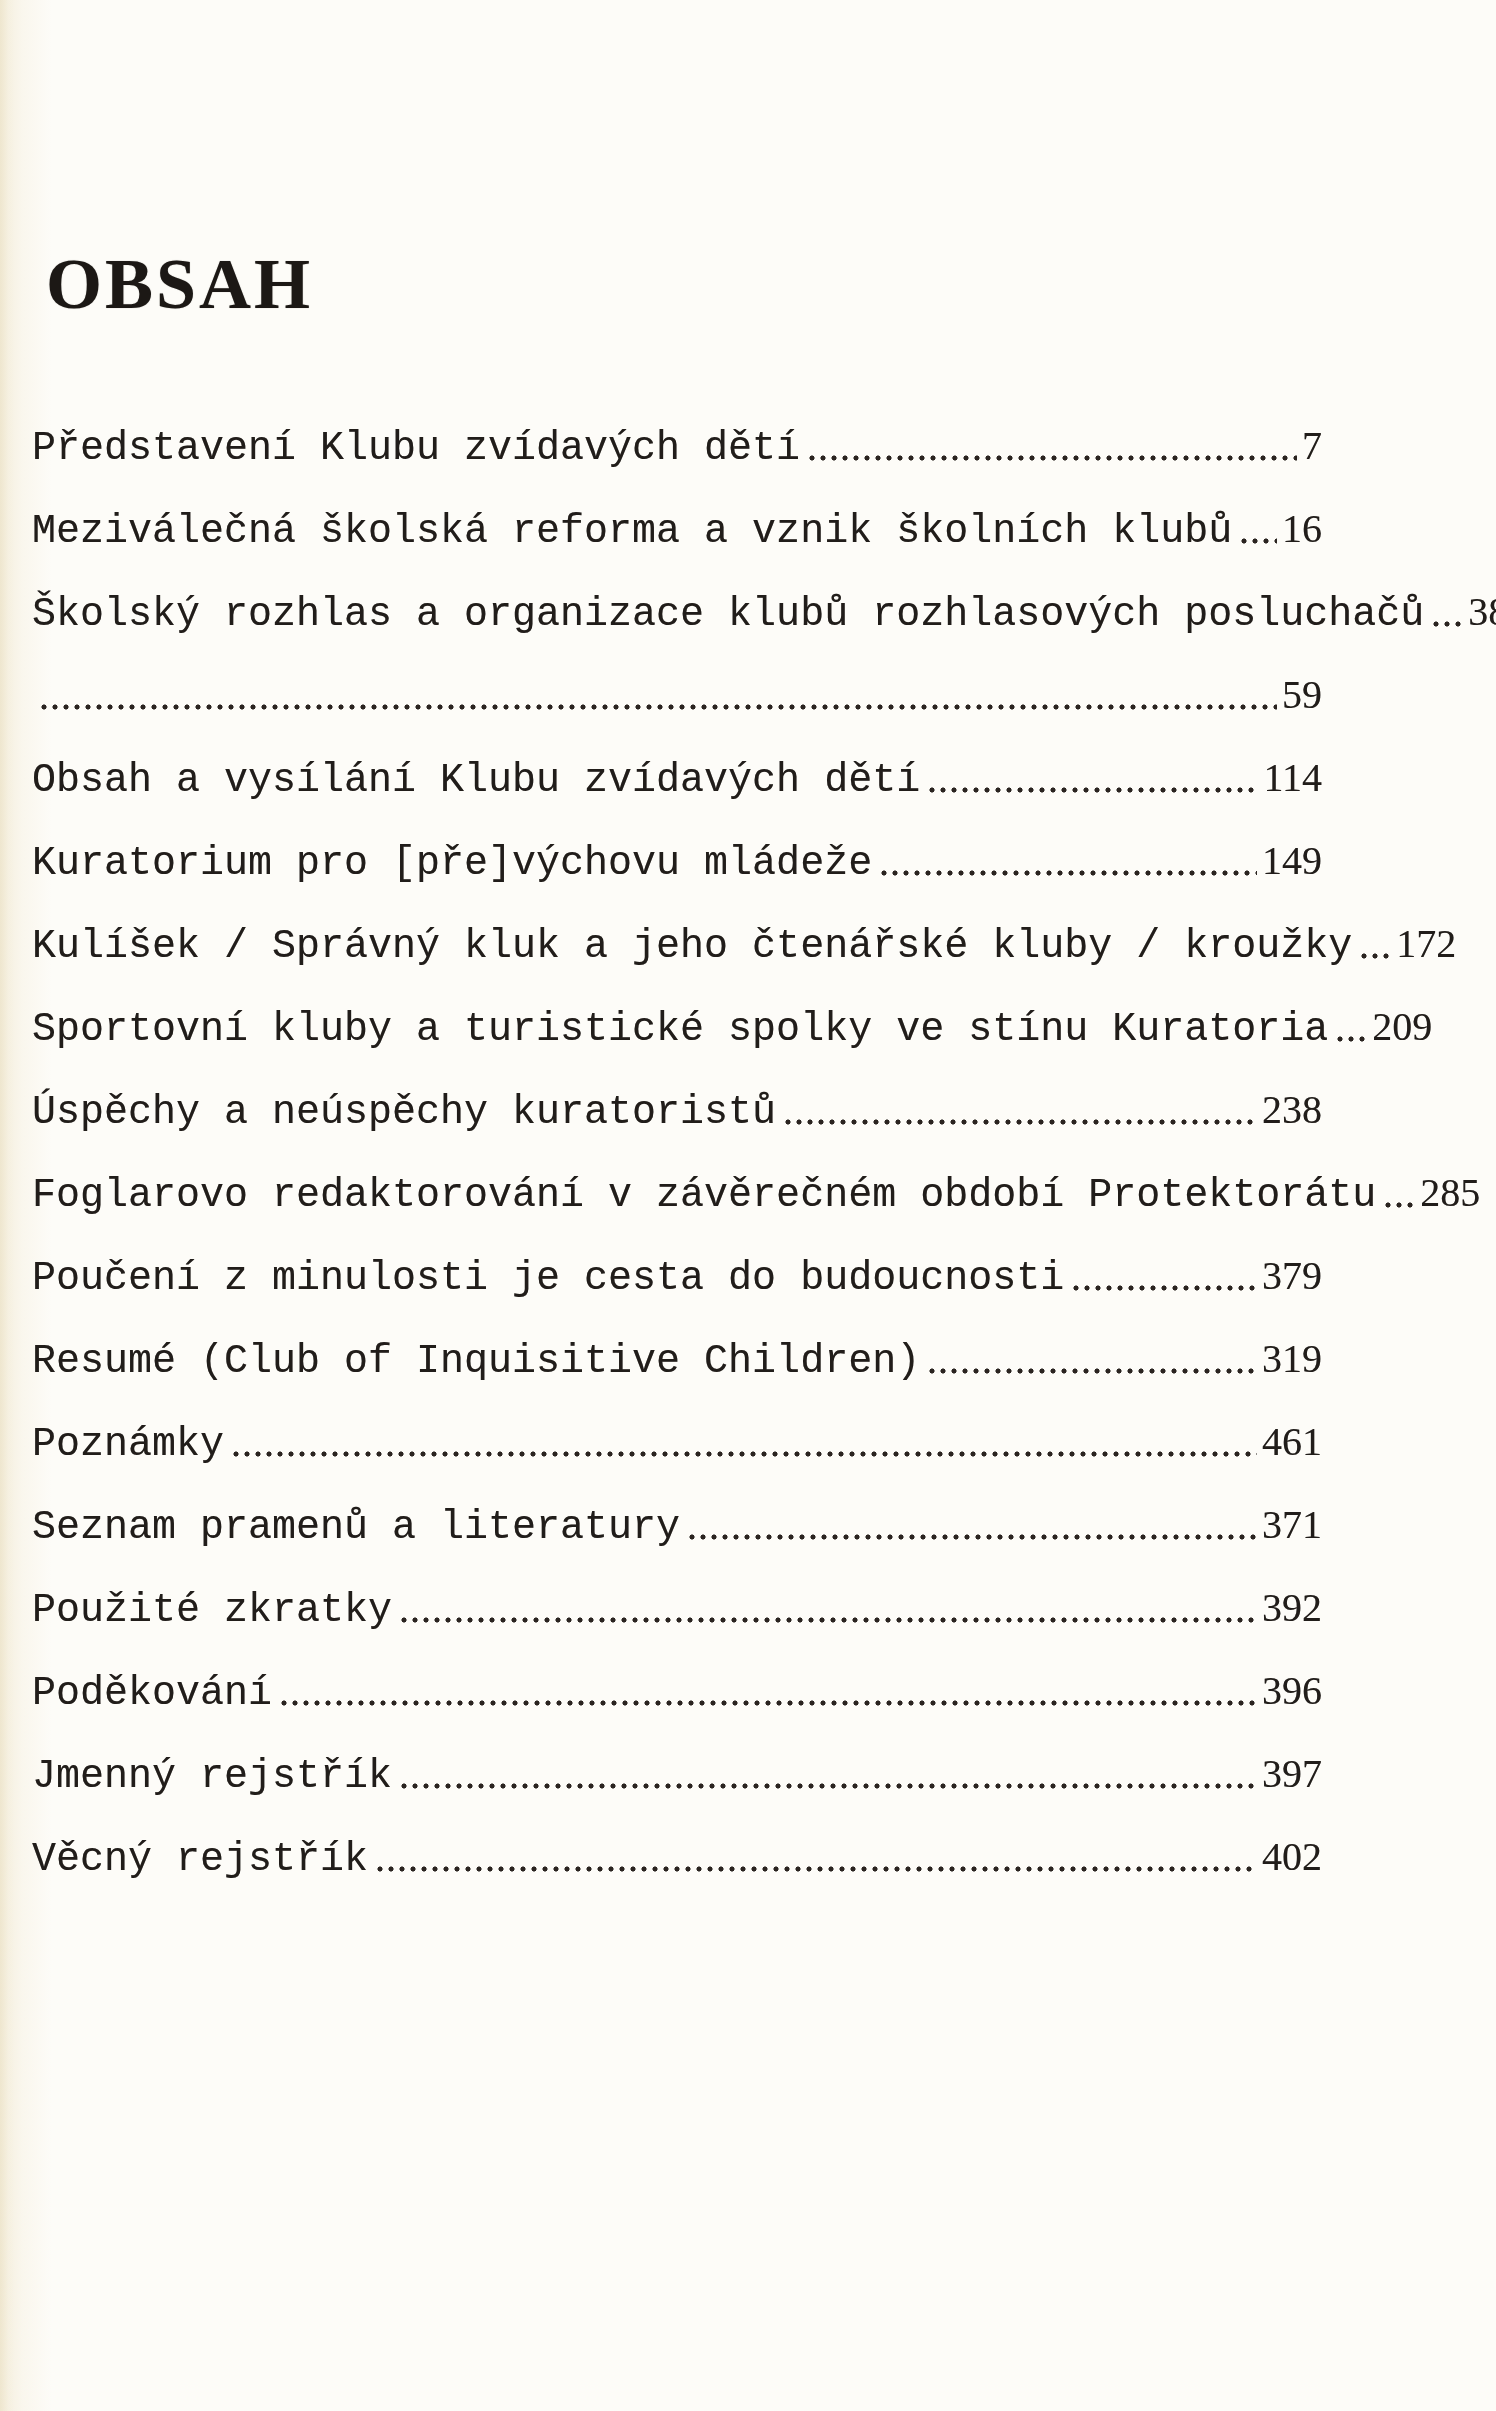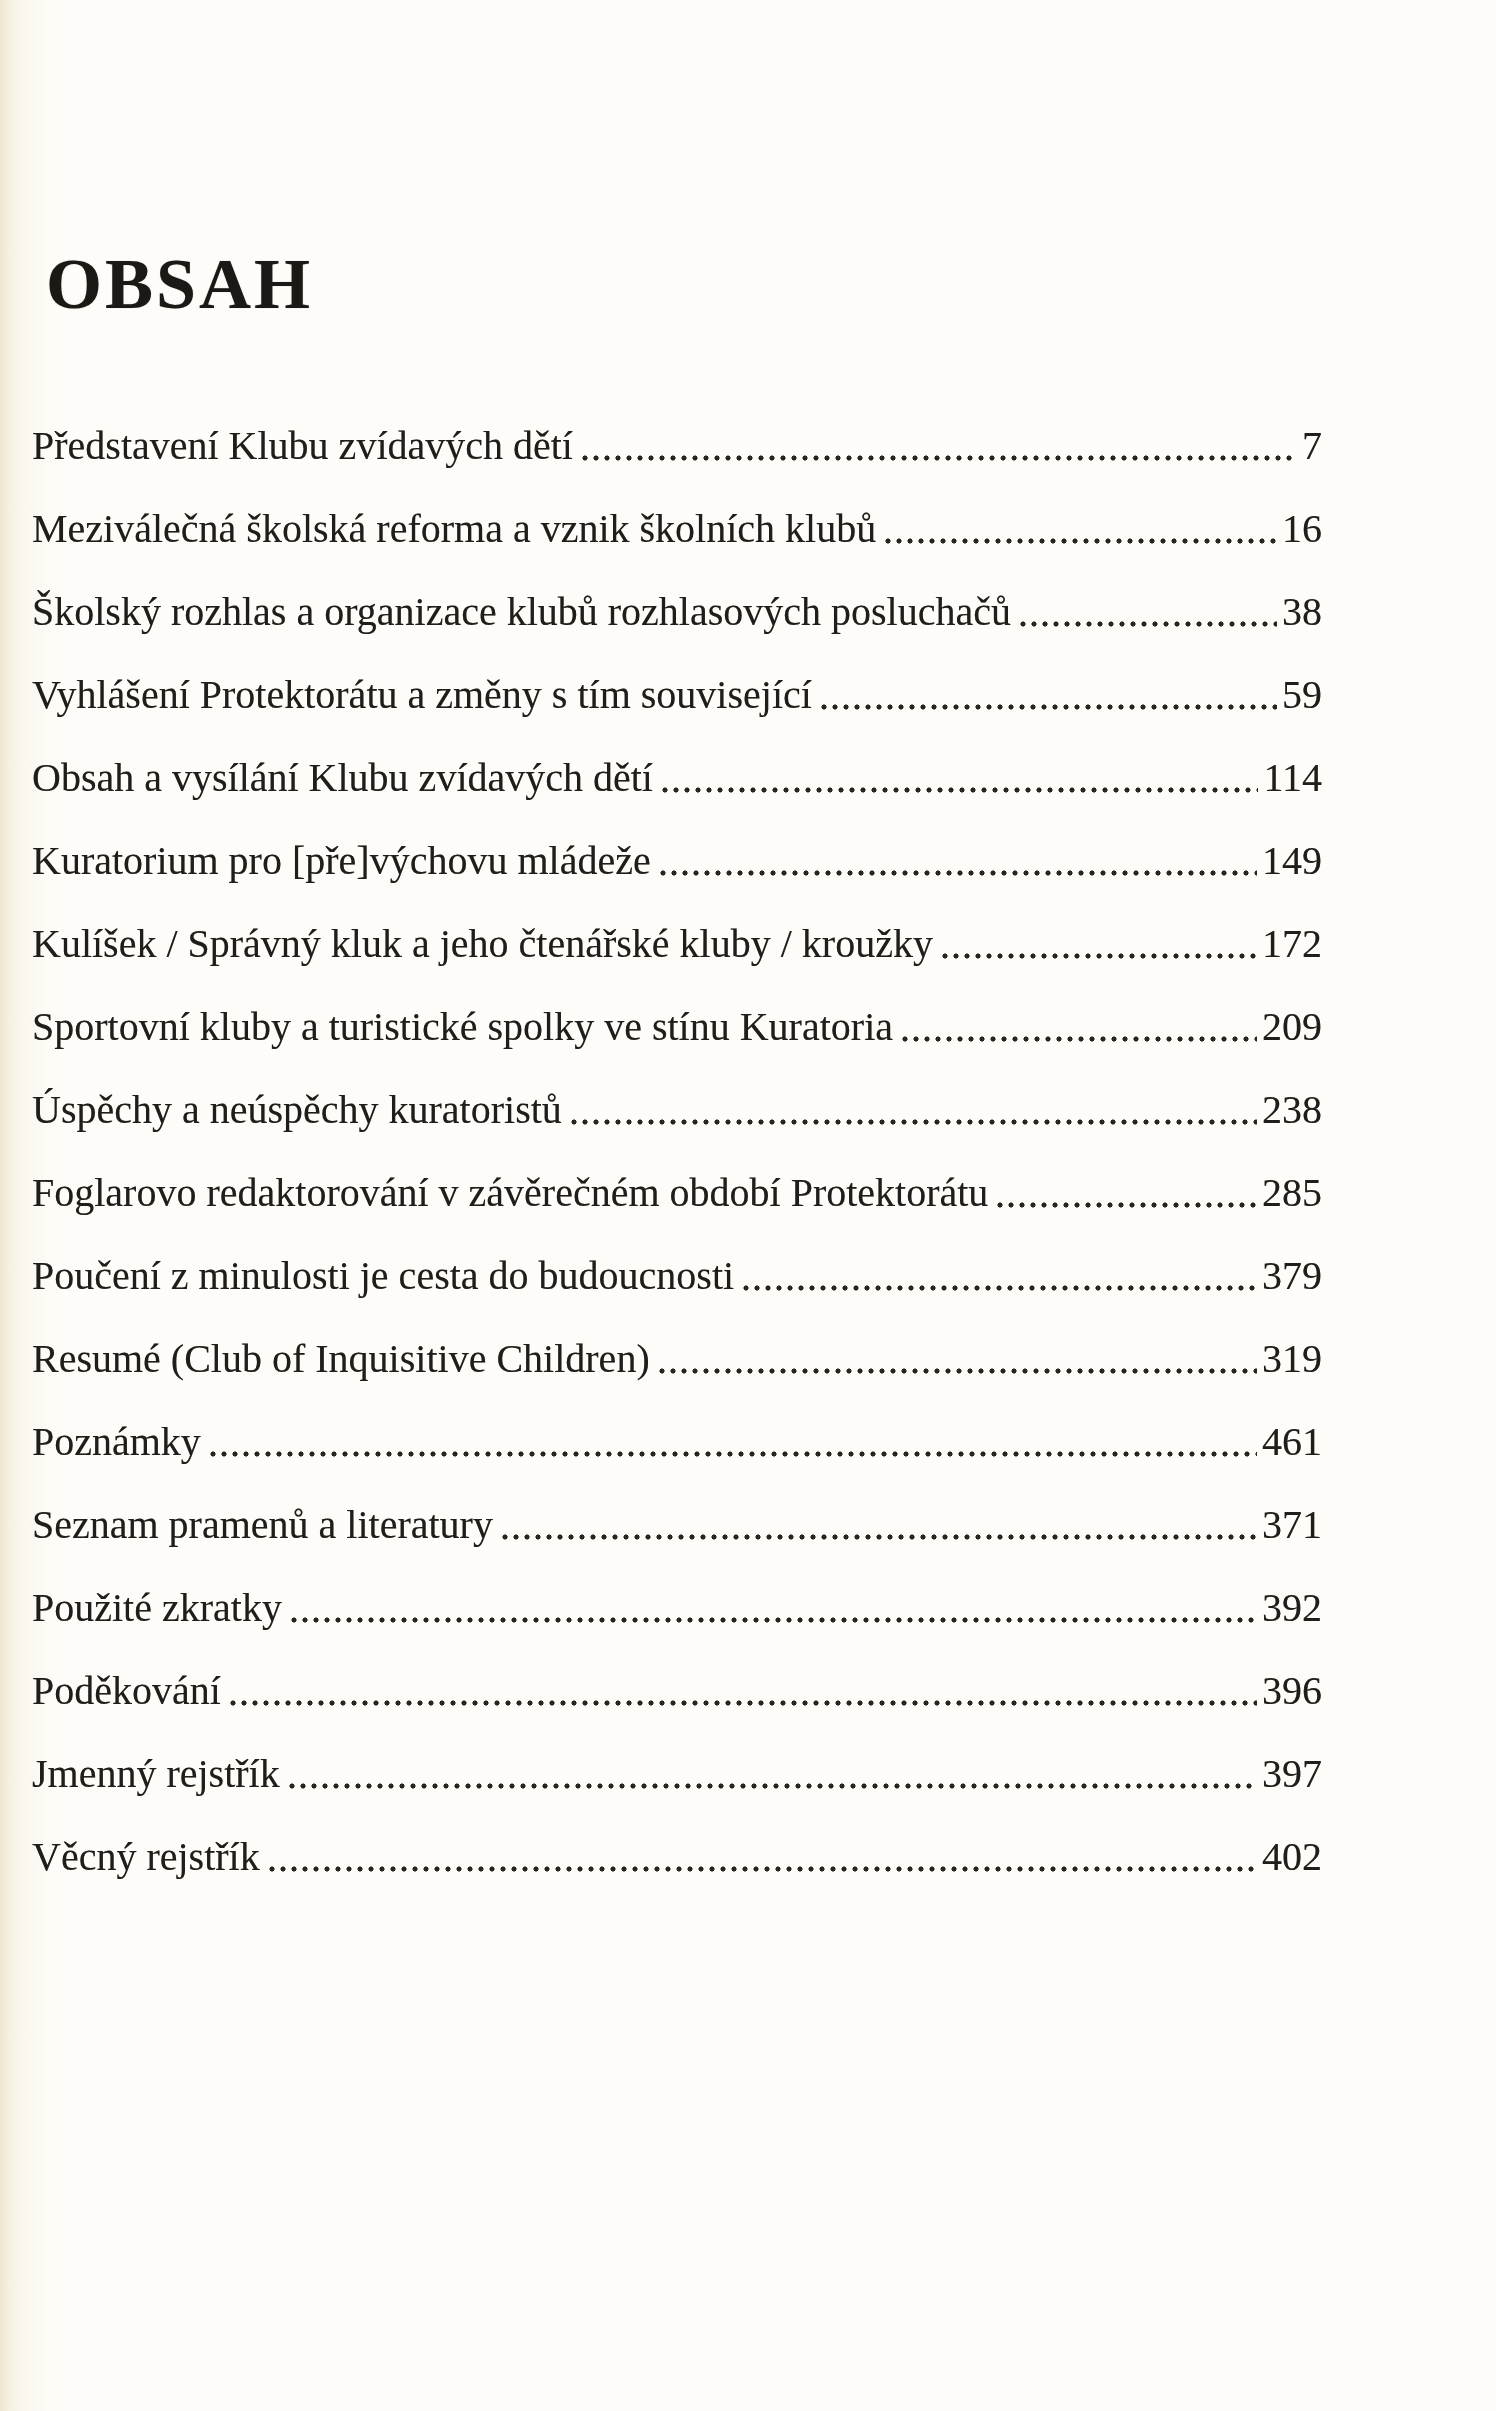--- a/index.html
+++ b/index.html
@@ -54,20 +54,21 @@
     align-items: baseline;
     font-size: 40px;
     line-height: 48px;
     height: 48px;
     margin-bottom: 35px;
     white-space: nowrap;
     text-shadow: 0 0 0.6px rgba(30,25,20,0.4);
   }
   .toc-row .label {
     flex: 0 0 auto;
+    font-family: Liberation Mono, monospace;
   }
   .toc-row .leader {
     flex: 1 1 auto;
     align-self: flex-end;
     height: 6px;
     margin: 0 5px 9px 9px;
     background-image: radial-gradient(circle at 3px 3px, #2a2420 2.2px, rgba(42,36,32,0) 2.9px);
     background-size: 11px 6px;
     background-repeat: repeat-x;
     background-position: left bottom;
@@ -95,21 +96,20 @@
           <span class="label">Meziválečná školská reforma a vznik školních klubů</span>
           <span class="leader"></span>
           <span class="pagenum">16</span>
         </li>
         <li class="toc-row">
           <span class="label">Školský rozhlas a organizace klubů rozhlasových posluchačů</span>
           <span class="leader"></span>
           <span class="pagenum">38</span>
         </li>
         <li class="toc-row">
-          <span class="label">Vyhlášení Protektorátu a změny s tím související</span>
           <span class="leader"></span>
           <span class="pagenum">59</span>
         </li>
         <li class="toc-row">
           <span class="label">Obsah a vysílání Klubu zvídavých dětí</span>
           <span class="leader"></span>
           <span class="pagenum">114</span>
         </li>
         <li class="toc-row">
           <span class="label">Kuratorium pro [pře]výchovu mládeže</span>

